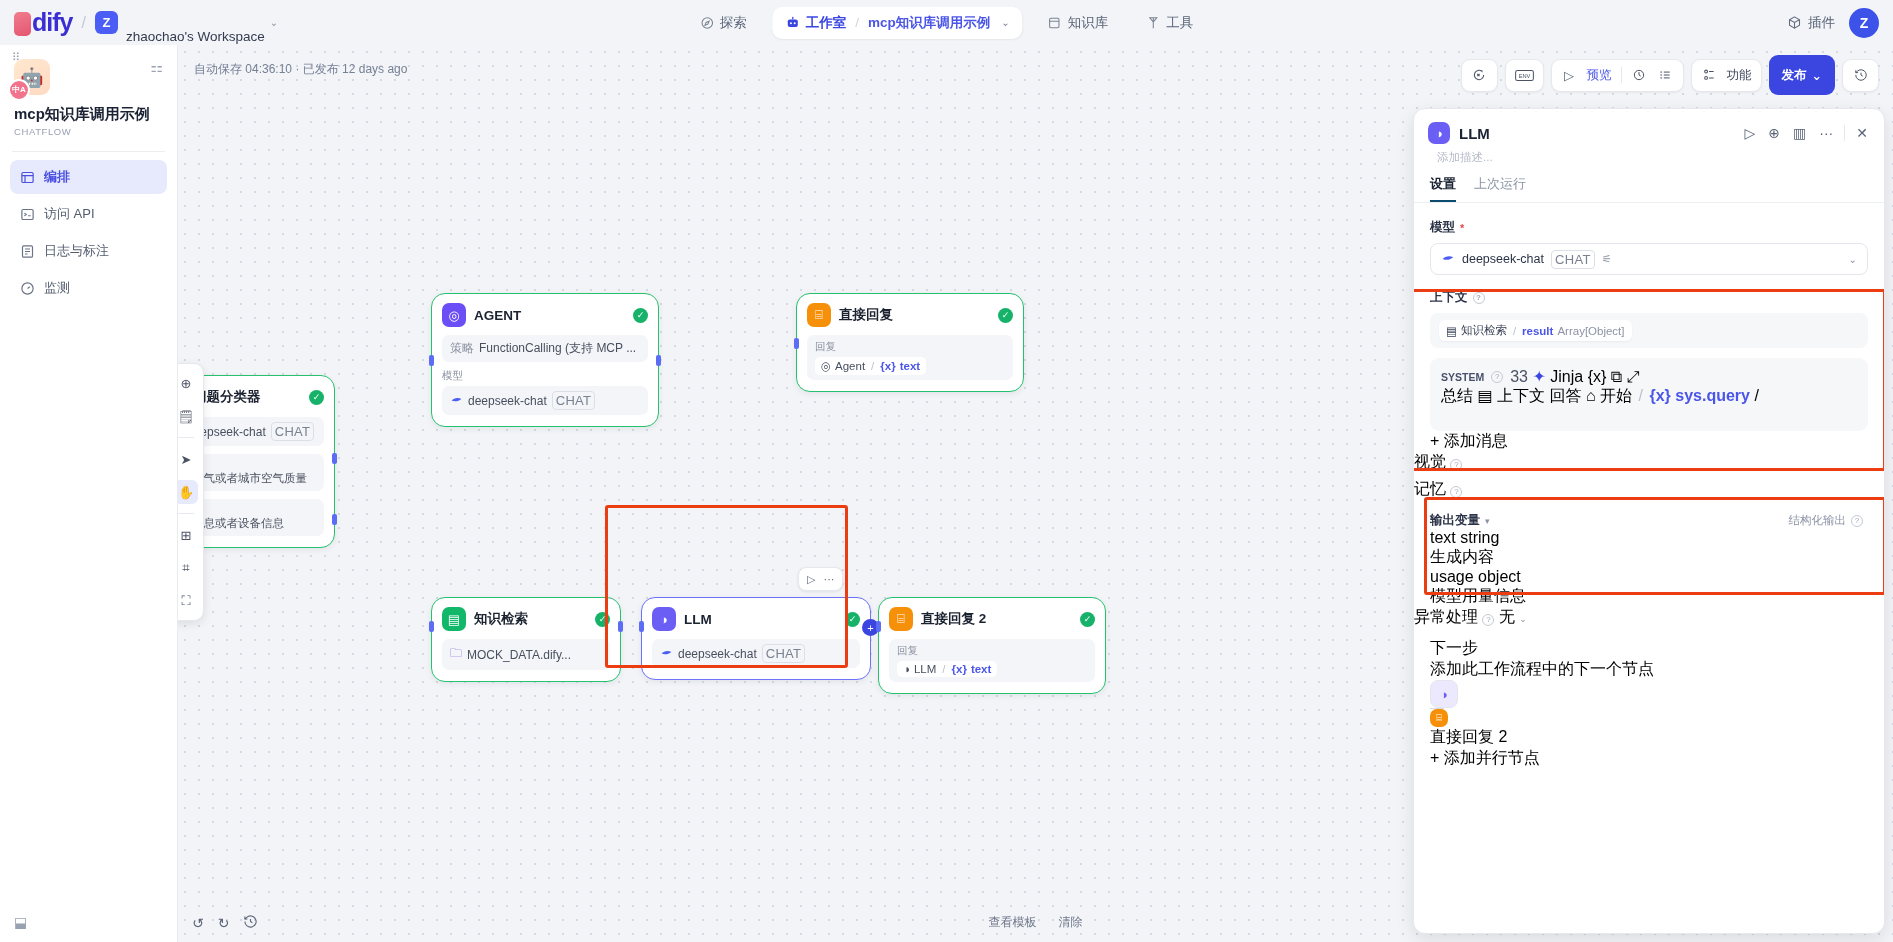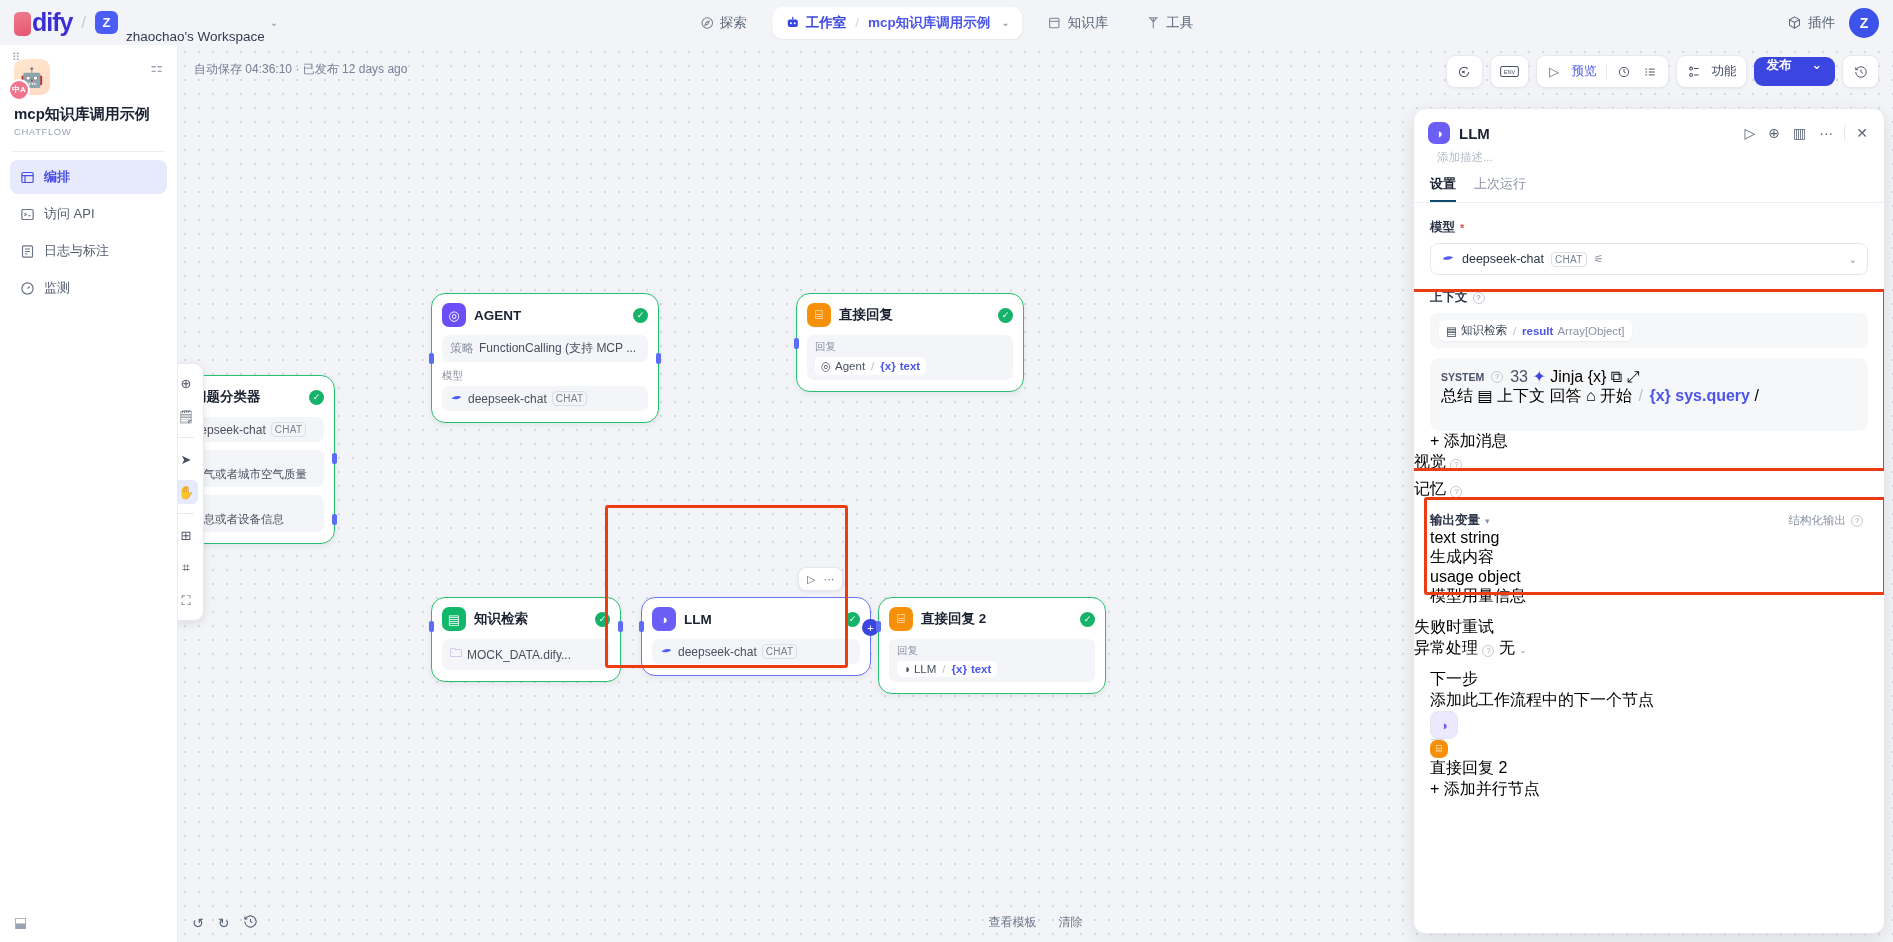--- a/index.html
+++ b/index.html
@@ -84,43 +84,43 @@
 
   .top-tools { position:absolute; top:10px; right:14px; display:flex; align-items:center; gap:7px; }
   .tool-box { background:#fff; border:1px solid #e6e8ee; border-radius:9px;
               height:33px; display:flex; align-items:center; padding:0 9px;
               box-shadow:0 1px 2px rgba(16,24,40,.05); gap:9px; }
   .tool-ico { color:#5a6478; font-size:13px; cursor:pointer; display:flex;
               align-items:center; justify-content:center; min-width:17px; }
   .tool-label { font-size:12.5px; color:#404a5e; }
   .preview-txt { color:#4b56e8; font-size:12.5px; }
   .vdiv { width:1px; height:16px; background:#e6e8ee; }
-  .publish-btn { background:#3b46e0; color:#fff; border-radius:9px; height:29px;
-                 display:flex; padding:0 13px; gap:20px;
+  .publish-btn { background:#3b46e0; color:#fff; border-radius:9px; height:40px;
+                 display:flex; align-items:center; padding:0 13px; gap:5px;
                  font-size:12.5px; font-weight:600; cursor:pointer; }
 
   
   .node { position:absolute; background:#fff; border-radius:14px;
           border:1px solid #e4e6ed; box-shadow:0 2px 6px rgba(16,24,40,.07);
           padding:9px 10px 11px 10px; }
   .node.ok { border:1.5px solid #25c16f; }
   .node.sel { border:1.5px solid #6b74f8; }
   .node-head { display:flex; align-items:center; gap:8px; }
   .node-ico { width:24px; height:24px; border-radius:7px; display:flex;
               align-items:center; justify-content:center; color:#fff; font-size:13px; }
   .node-title { font-size:13.5px; font-weight:700; color:#1b2230; flex:1; }
   .ok-dot { width:15px; height:15px; border-radius:50%; background:#17b26a;
             color:#fff; font-size:9px; display:flex; align-items:center; justify-content:center; }
   .node-field { background:#f4f5f8; border-radius:7px; padding:5px 8px; margin-top:8px;
                 font-size:12px; color:#48505f; display:flex; align-items:center; gap:5px;
                 white-space:nowrap; overflow:hidden; }
   .sub-label { font-size:10.5px; color:#8c93a3; margin-top:7px; }
   .inner-chip { background:#fff; border-radius:5px; padding:2px 6px; display:flex;
                 align-items:center; gap:4px; font-size:11.5px; }
-  .chat-tag { border:1px solid #dcdfe6; border-radius:4px; font-size:10px;
+  .chat-tag { border:1px solid #dcdfe6; border-radius:4px; font-size:13px;
               color:#7a8292; padding:1px 3px; letter-spacing:.3px; }
   .vx { color:#4b56e8; font-weight:600; }
   .vslash { color:#b9bfcc; margin:0 2px; }
   .handle { position:absolute; width:5px; height:11px; border-radius:2px;
             background:#5b6cf5; top:50%; margin-top:-5px; }
   .plus-handle { position:absolute; width:17px; height:17px; border-radius:50%;
                  background:#3b46e0; color:#fff; font-size:11px; display:flex;
                  align-items:center; justify-content:center; }
   .node-hover-bar { position:absolute; background:#fff; border:1px solid #e6e8ee;
                     border-radius:8px; height:24px; display:flex; align-items:center;
@@ -683,26 +683,20 @@
           <span class="out-type">string</span>
           <div class="out-desc">生成内容</div>
         </div>
         <div class="out-var">
           <span class="out-name">usage</span>
           <span class="out-type">object</span>
           <div class="out-desc">模型用量信息</div>
         </div>
       </div>
 
-      <div class="row-toggle" style="margin-top:10px;">
-        <span class="lbl">
-          <span>失败时重试</span>
-        </span>
-        <span class="toggle lg"></span>
-      </div>
 
       <div class="row-toggle">
         <span class="lbl">
           <span>异常处理</span>
           <span class="q-ico">?</span>
         </span>
         <span class="pill">
           <span>无</span>
           <span style="font-size:9px;color:#8b93a5;">⌄</span>
         </span>

